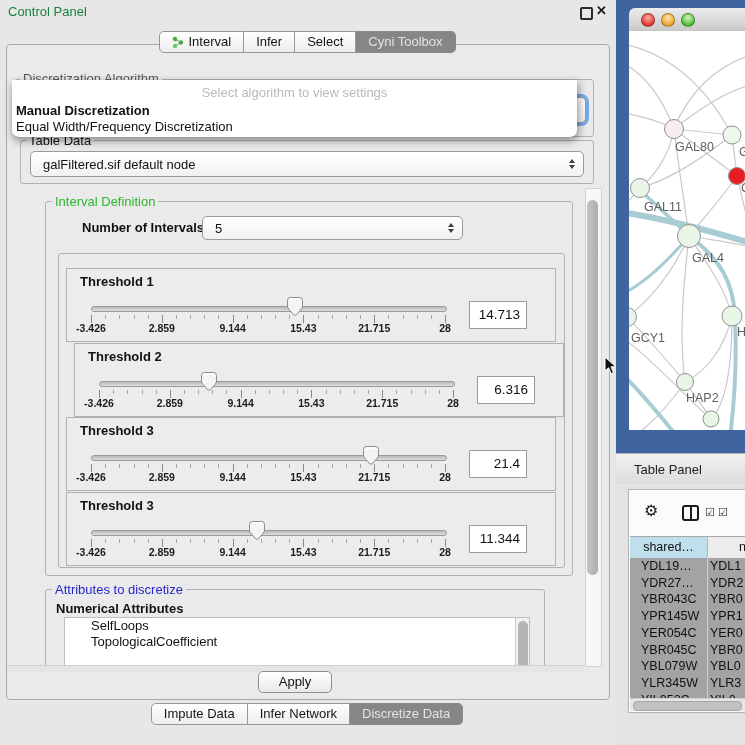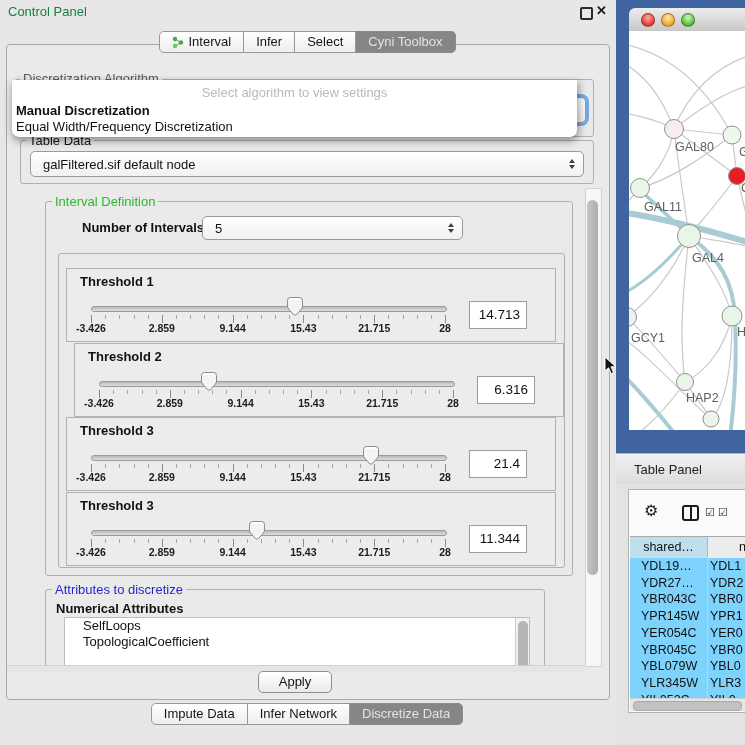--- a/index.html
+++ b/index.html
@@ -52,21 +52,21 @@
   .thr-thumb{position:absolute;top:28px;z-index:3;}
   .tick{position:absolute;width:1px;background:#8a8a8a;}
   .ticklab{position:absolute;top:53px;transform:translateX(-50%);font-size:10.5px;
            font-weight:bold;color:#1c1c1c;white-space:nowrap;}
   .thr-value{position:absolute;left:402px;top:32px;width:50px;height:26px;background:#fff;
              border:1px solid #9c9c9c;font-size:13.5px;text-align:right;
              line-height:26px;padding-right:6px;}
   
   #attr-list{left:64px;top:617px;width:464px;height:48px;background:#fff;
              border:1px solid #bdbdbd;overflow:hidden;z-index:2;}
-  .attr-item{font-size:13px;line-height:15.5px;padding-left:18px;white-space:nowrap;}
+  .attr-item{font-size:13px;line-height:15.5px;padding-left:26px;white-space:nowrap;}
   #attr-sb-track{position:absolute;right:0;top:0;width:13px;height:48px;background:#f1f1f1;
                  border-left:1px solid #ccc;}
   #attr-sb-thumb{position:absolute;right:1px;top:3px;width:10px;height:58px;border-radius:5px;background:#b5b5b5;}
   
   #vscroll-track{left:585px;top:188px;width:15px;height:477px;background:#f7f7f7;
                  border:1px solid #d2d2d2;z-index:2;}
   #vscroll-thumb{left:587px;top:200px;width:11px;height:375px;border-radius:6px;
                  background:linear-gradient(90deg,#c4c4c4,#adadad);z-index:3;}
   #viewport-band{left:7px;top:665px;width:577px;height:6px;background:#e5e5e5;
                  border-top:1px solid #d0d0d0;z-index:4;}
@@ -92,21 +92,21 @@
             border:1px solid #b3b3b3;overflow:hidden;}
   #tp-gear{position:absolute;left:15px;top:13px;font-size:16px;color:#1c1c1c;line-height:16px;}
   #tp-columns{position:absolute;left:53px;top:15px;width:13px;height:12px;border:2px solid #1c1c1c;border-radius:3px;}
   #tp-columns div{position:absolute;left:50%;top:0;width:2px;height:100%;background:#1c1c1c;transform:translateX(-50%);}
   .tp-check{position:absolute;top:17px;font-size:11px;color:#1c1c1c;line-height:11px;}
   .tp-hcell{position:absolute;top:46px;height:21px;font-size:12.5px;line-height:21px;
             border-top:1px solid #a8a8a8;border-bottom:1px solid #9a9a9a;}
   #tp-hcell-0{left:1px;width:77px;background:#bfdfec;border-right:1px solid #9cbecd;text-align:center;}
   #tp-hcell-1{left:79px;width:60px;background:#ececec;}
   #tp-hcell-1 span{position:absolute;left:31px;}
-  #tp-rows{position:absolute;left:1px;top:68px;width:115px;height:140px;background:#7dd3fc;}
+  #tp-rows{position:absolute;left:1px;top:68px;width:115px;height:140px;background:#a3a3a3;}
   .tp-row{position:absolute;left:0;width:115px;height:16.7px;font-size:12.5px;line-height:16.7px;}
   .tp-c1{position:absolute;left:11px;white-space:nowrap;}
   .tp-c2{position:absolute;left:80px;white-space:nowrap;}
   #tp-coldiv{position:absolute;left:78px;top:67px;width:1px;height:141px;background:#cfcfcf;}
   #tp-hsb{position:absolute;left:1px;top:208px;width:115px;height:12px;background:#e6e6e6;border-top:1px solid #cfcfcf;}
   #tp-hsb-thumb{position:absolute;left:3px;top:1.5px;width:107px;height:8px;border-radius:4px;
                 background:#c2c2c2;border:1px solid #a8a8a8;}
   #cursor{left:604px;top:356px;z-index:9;}
   .bold{font-weight:bold;}
 </style>

